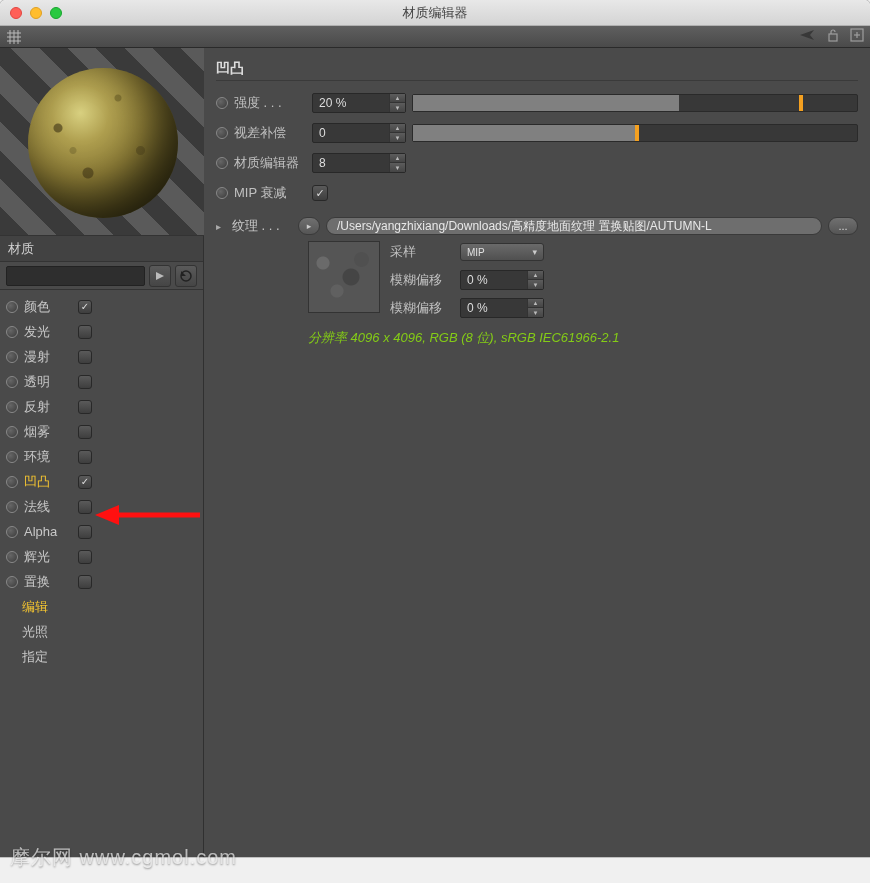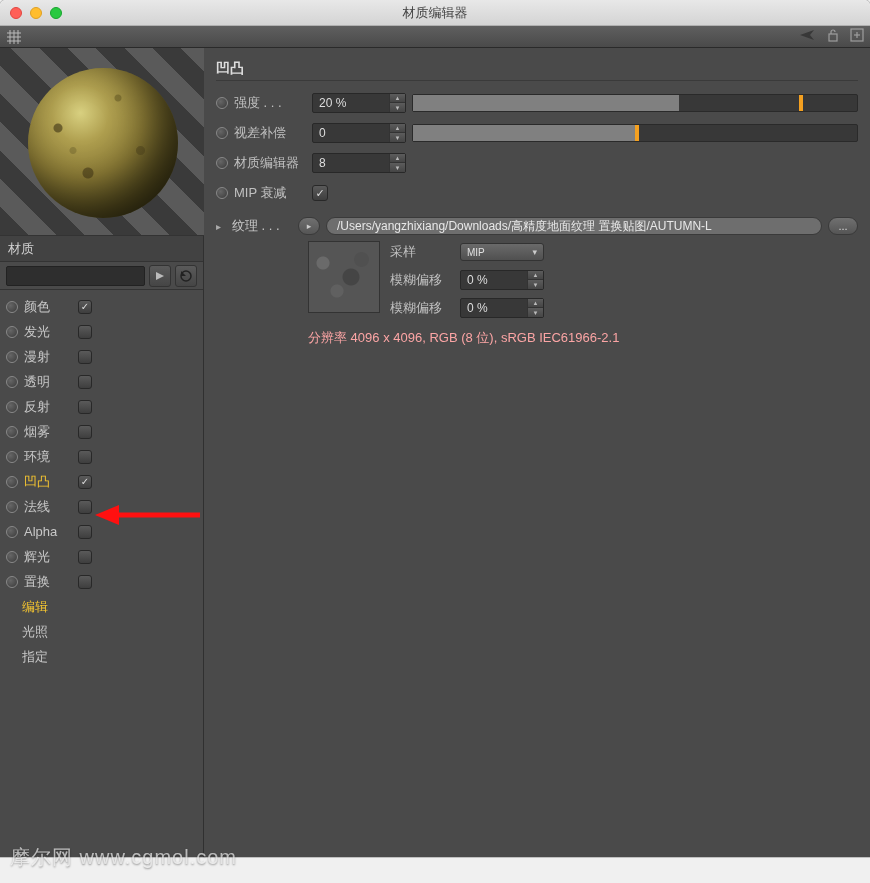--- a/index.html
+++ b/index.html
@@ -80,21 +80,21 @@
   background-image: radial-gradient(circle at 20% 30%, #6a6a6a 0 6px, transparent 7px),
     radial-gradient(circle at 60% 50%, #454545 0 8px, transparent 9px),
     radial-gradient(circle at 40% 70%, #606060 0 6px, transparent 7px),
     radial-gradient(circle at 75% 25%, #505050 0 7px, transparent 8px);
   border: 1px solid #333; }
 .tex-params { display:flex; flex-direction:column; gap:6px; }
 .tp-row { display:flex; align-items:center; gap:6px; height:22px; }
 .tp-label { width: 64px; font-size:13px; color:#c0c0c0; }
 .dropdown { width: 84px; height:18px; background: linear-gradient(#6a6a6a,#505050); border:1px solid #333; border-radius:3px; display:flex; align-items:center; padding:0 6px; font-size:10px; color:#e0e0e0; position:relative; }
 .dropdown::after { content:'▾'; position:absolute; right:6px; font-size:9px; color:#ccc; }
-.info-line { margin-left: 92px; margin-top: 10px; font-size: 13px; color: #fca5a5; }
+.info-line { margin-left: 92px; margin-top: 10px; font-size: 13px; color: #84cc16; font-style: italic; }
 
 .red-arrow { position: absolute; left: 95px; top: 500px; pointer-events: none; }
 .watermark { position: absolute; left: 10px; bottom: 12px; color: rgba(255,255,255,0.65); font-size: 20px; letter-spacing: 1px; text-shadow: 0 1px 2px rgba(0,0,0,0.4); }
 </style>
 </head>
 <body>
 
 <div class="window">
 
   <div class="titlebar">

